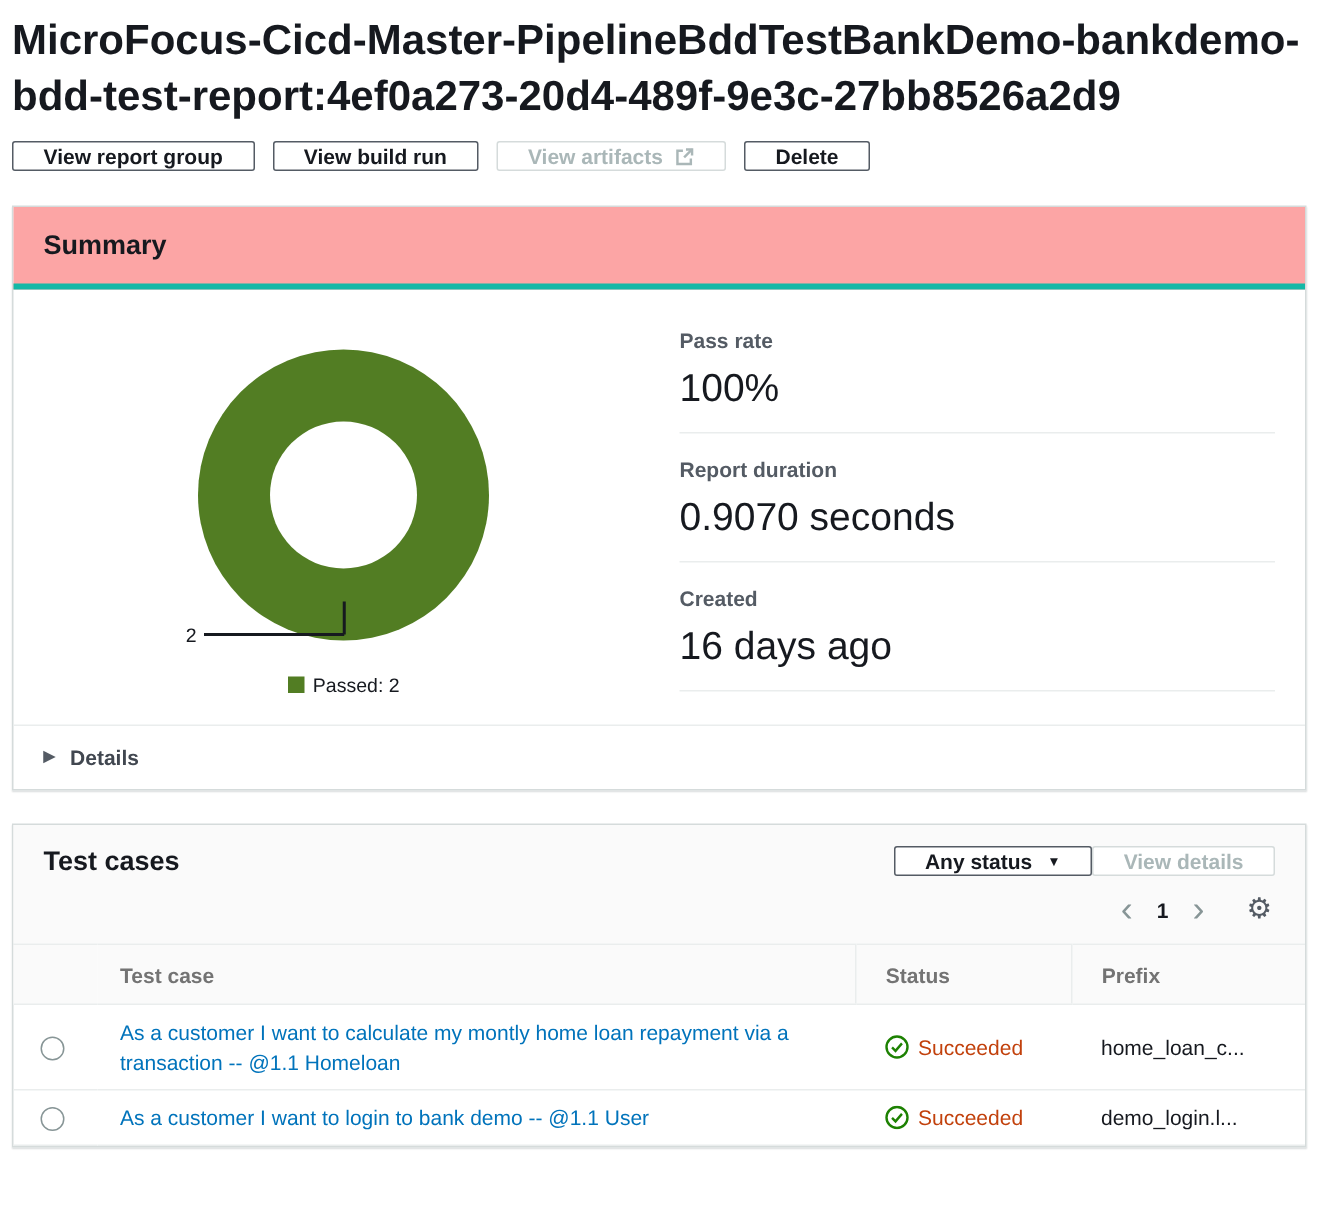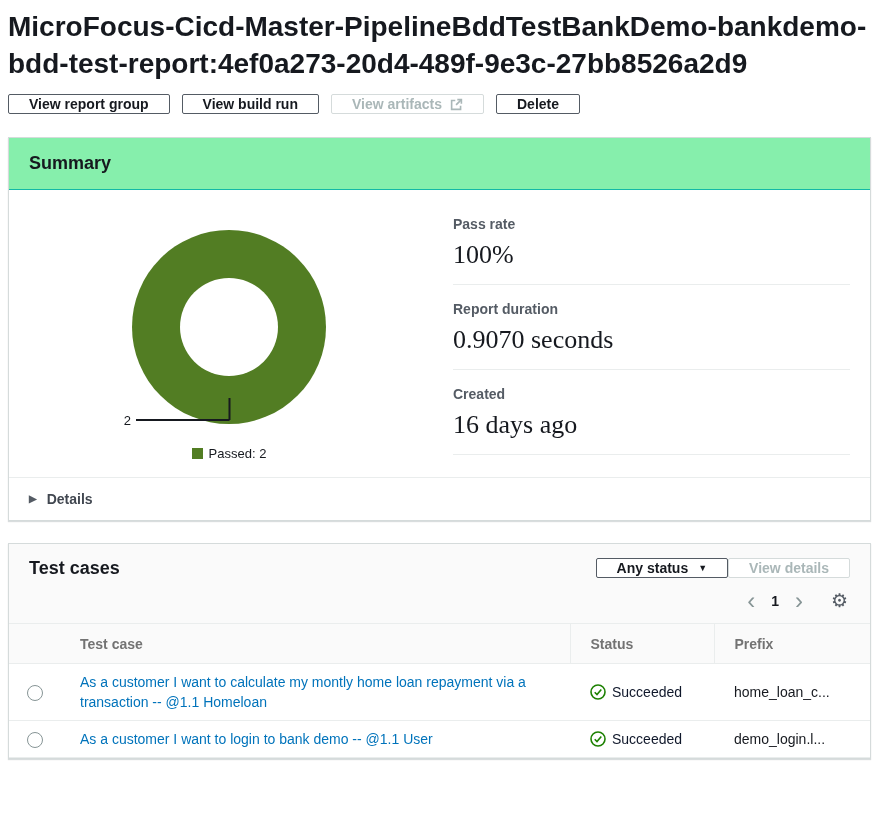--- a/index.html
+++ b/index.html
@@ -30,38 +30,38 @@
   .btn.disabled { color: #aab7b8; border-color: #d5dbdb; cursor: default; }
   .btn .caret { font-size: 9px; line-height: 1; margin-left: 2px; }
 
   
   .card {
     border: 1px solid #d5dbdb; background: #fff;
     box-shadow: 0 1px 1px rgba(0,28,36,.15);
     margin-bottom: 22px;
   }
   .card-header {
-    background: #86efac; border-bottom: 1px solid #14b8a6;
+    background: #fca5a5; border-bottom: 4px solid #14b8a6;
     padding: 15px 20px;
   }
   .card-title { font-size: 18px; font-weight: 700; margin: 0; }
 
   
   .summary-body { display: flex; padding: 18px 20px 14px 20px; }
   .chart-col {
     width: 400px; display: flex; flex-direction: column;
     align-items: center; padding-top: 20px;
   }
   .legend { display: flex; align-items: center; gap: 6px; margin-top: 14px; font-size: 13px; }
   .legend-swatch { width: 11px; height: 11px; background: #527d23; display: inline-block; }
 
   .metrics-col { flex: 1; padding-left: 24px; padding-right: 0; }
   .metric { margin-bottom: 8px; }
   .metric-label { font-size: 14px; font-weight: 700; color: #545b64; padding: 8px 0 6px 0; }
-  .metric-value { font-size: 26px; color: #16191f; padding: 2px 0 14px 0; border-bottom: 1px solid #eaeded; font-family: Liberation Serif, serif; }
+  .metric-value { font-size: 26px; color: #16191f; padding: 2px 0 14px 0; border-bottom: 1px solid #eaeded; }
 
   .details-row {
     border-top: 1px solid #eaeded; padding: 13px 20px;
     display: flex; align-items: center; gap: 10px;
     font-size: 14px; font-weight: 700; color: #414750; cursor: pointer;
   }
   .details-tri { font-size: 10px; color: #545b64; line-height: 1; }
 
   
   .tc-headerband { background: #fafafa; padding: 14px 20px 12px 20px; }
@@ -87,21 +87,21 @@
   .col-case { width: 505px; padding-left: 15px !important; }
   .col-status { width: 144px; }
   .col-prefix { width: auto; }
 
   .radio {
     display: inline-block; width: 16px; height: 16px; border-radius: 50%;
     border: 1px solid #879596; background: #fff; cursor: pointer; vertical-align: middle;
   }
   a.case-link { color: #0073bb; text-decoration: none; line-height: 20px; display: inline-block; }
 
-  .status-cell { display: flex; align-items: center; gap: 6px; color: #0f172a; white-space: nowrap; }
+  .status-cell { display: flex; align-items: center; gap: 6px; color: #c2410c; white-space: nowrap; }
   .prefix-text { white-space: nowrap; }
 
   svg text { font-family: "Liberation Sans", sans-serif; }
 </style>
 </head>
 <body>
 
 <div class="page">
 
   <h1 class="page-title">MicroFocus-Cicd-Master-PipelineBddTestBankDemo-bankdemo-bdd-test-report:4ef0a273-20d4-489f-9e3c-27bb8526a2d9</h1>

